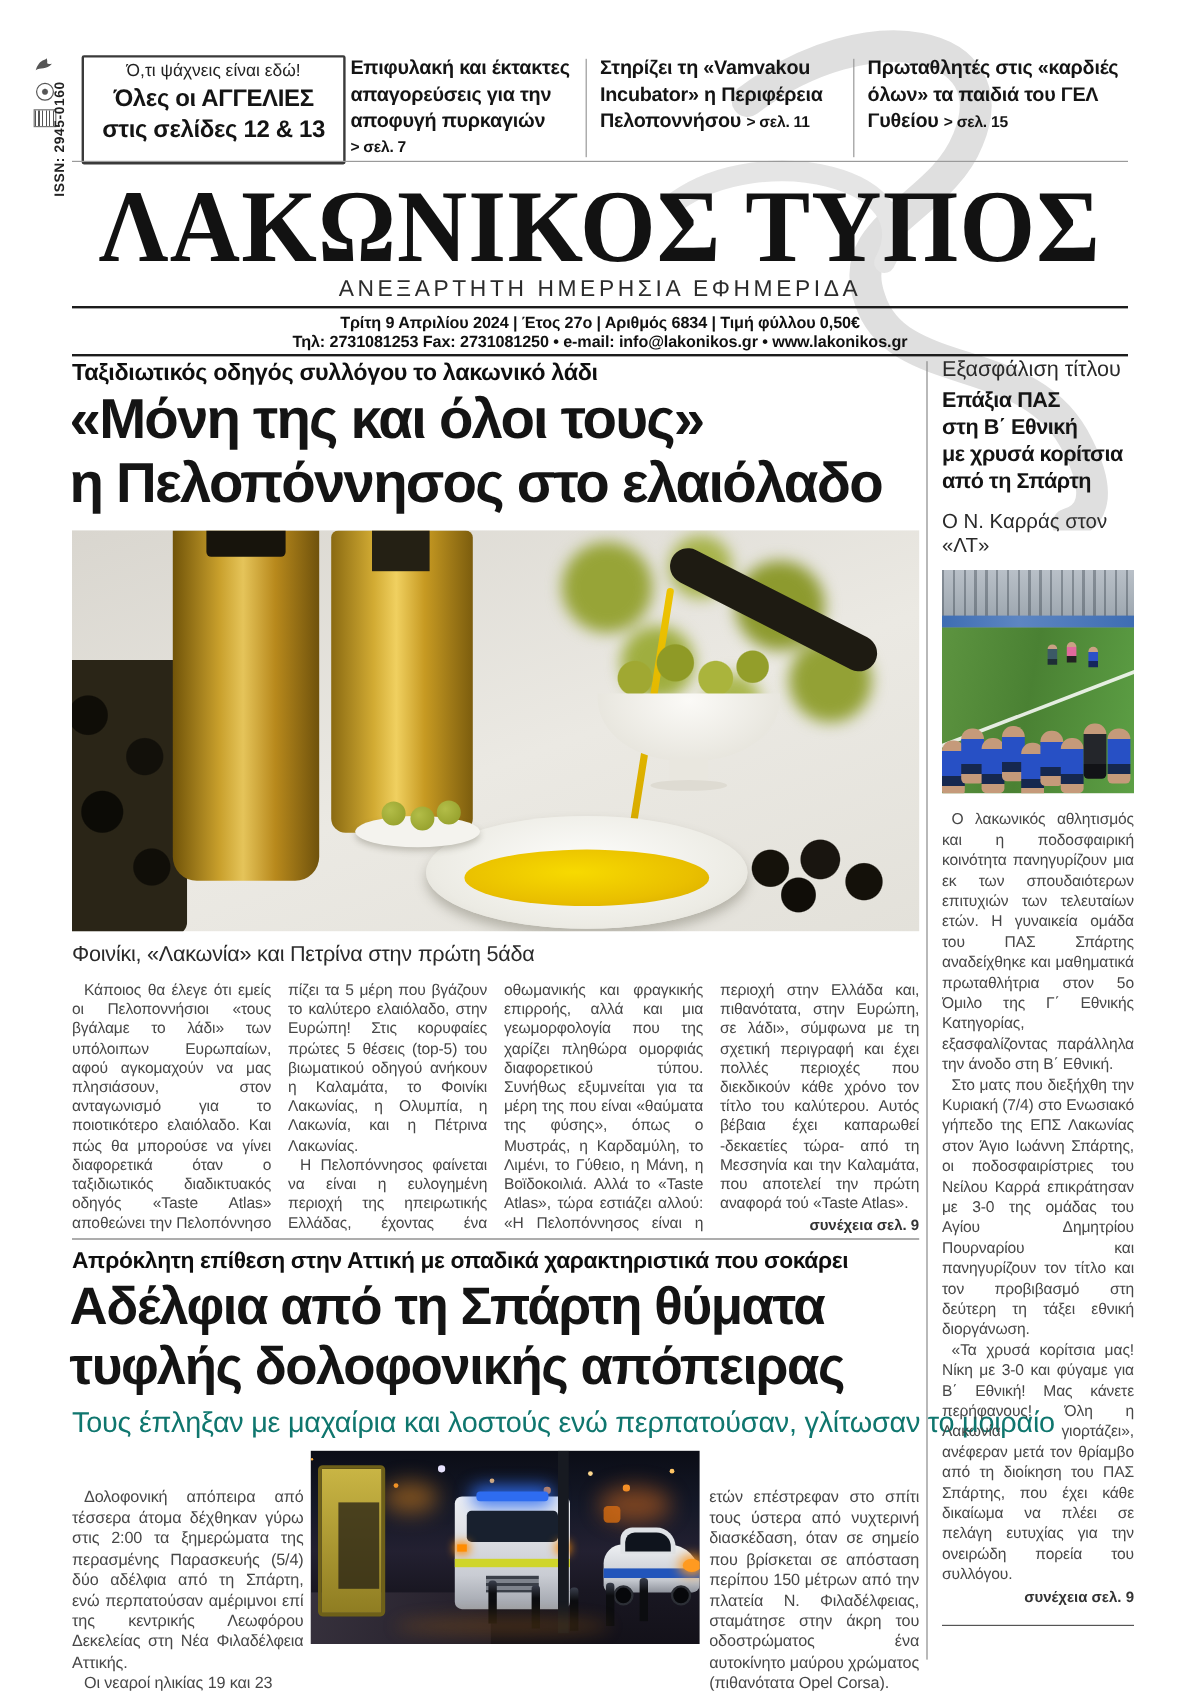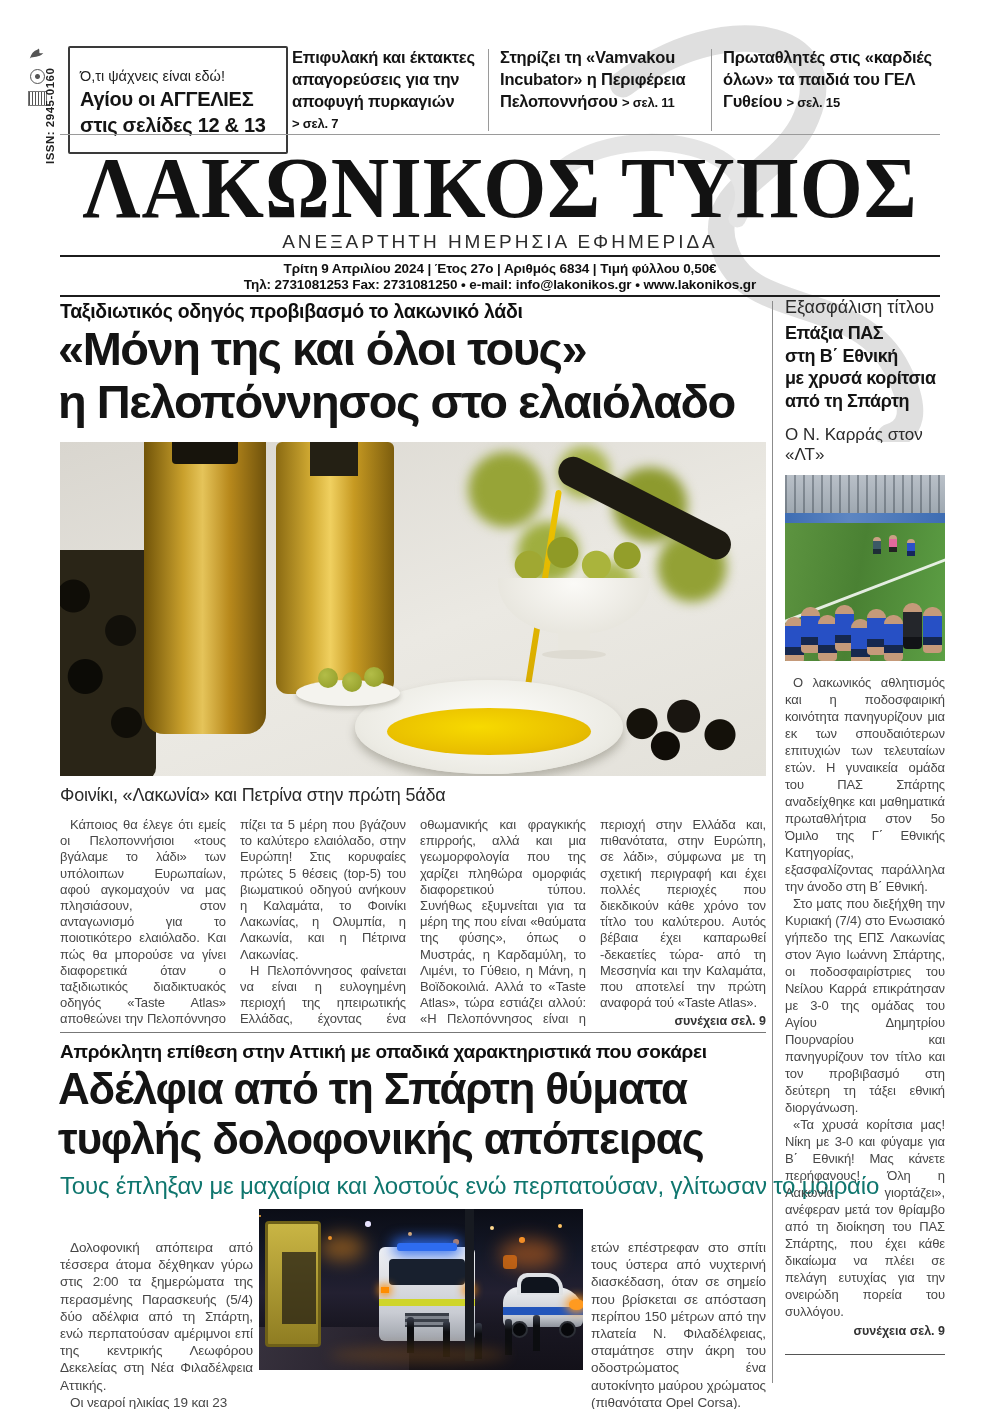--- a/index.html
+++ b/index.html
@@ -10,21 +10,21 @@
   .watermark{left:470px;top:22px;width:520px;height:420px;opacity:.9;}
   
   .issn-icons{left:27px;top:46px;width:20px;height:84px;display:flex;flex-direction:column;gap:7px;align-items:center;}
   .mini-ic{width:18px;height:16px;}
   .stamp{width:15px;height:15px;border:1.5px solid #555;border-radius:50%;box-sizing:border-box;
          background:radial-gradient(circle,#555 0 2px,transparent 3px);}
   .barcode{width:17px;height:13px;background:repeating-linear-gradient(90deg,#555 0 1px,transparent 1px 3px);border:1px solid #777;}
   .issn-text{left:44px;top:44px;height:120px;writing-mode:vertical-rl;transform:rotate(180deg);
              font-size:11.5px;font-weight:bold;color:#222;letter-spacing:.5px;}
   .classified-box{left:68px;top:46px;width:196px;height:84px;border:2px solid #3a3a3a;border-radius:2px;
-                  padding:20px 10px 0;box-sizing:content-box;}
+                  padding:3px 10px 0;box-sizing:content-box;text-align:center;}
   .cl1{font-size:14.5px;color:#222;margin:0 0 2px;}
   .cl2,.cl3{font-size:20px;font-weight:bold;letter-spacing:-.3px;line-height:1.3;margin:0;color:#141414;}
   .teaser{top:47px;font-size:16.5px;font-weight:bold;line-height:1.32;letter-spacing:-.2px;color:#141414;}
   .t1{left:292px;width:198px;} .t2{left:500px;width:202px;} .t3{left:723px;width:218px;}
   .pageref{font-size:13px;white-space:nowrap;}
   .vdiv{width:1px;background:#9a9a9a;top:49px;height:82px;}
   .vd1{left:488px;} .vd2{left:711px;}
   .rule0{left:60px;width:880px;top:134px;height:1px;background:#9a9a9a;}
   
   .masthead-title{left:30px;width:940px;top:140px;text-align:center;font-family:"Liberation Serif",serif;
@@ -180,42 +180,42 @@
     <svg class="mini-ic" viewBox="0 0 20 16">
       <path d="M2 13 C6 2 10 5 12 2 C14 6 10 8 17 7 C12 13 6 10 2 13Z" fill="#555"></path>
     </svg>
     <div class="stamp"></div>
     <div class="barcode"></div>
   </div>
   <div class="abs issn-text">ISSN: 2945-0160</div>
 
   <div class="abs classified-box">
     <p class="cl1">Ό,τι ψάχνεις είναι εδώ!</p>
-    <p class="cl2">Αγίου οι ΑΓΓΕΛΙΕΣ</p>
+    <p class="cl2">Όλες οι ΑΓΓΕΛΙΕΣ</p>
     <p class="cl3">στις σελίδες 12 &amp; 13</p>
   </div>
 
   <div class="abs teaser t1"><span>Επιφυλακή και έκτακτες απαγορεύσεις για την αποφυγή πυρκαγιών </span><span class="pageref">&gt; σελ. 7</span></div>
   <div class="abs vdiv vd1"></div>
   <div class="abs teaser t2"><span>Στηρίζει τη «Vamvakou Incubator» η Περιφέρεια Πελοποννήσου </span><span class="pageref">&gt; σελ. 11</span></div>
   <div class="abs vdiv vd2"></div>
   <div class="abs teaser t3"><span>Πρωταθλητές στις «καρδιές όλων» τα παιδιά του ΓΕΛ Γυθείου </span><span class="pageref">&gt; σελ. 15</span></div>
 
   <div class="abs rule0"></div>
 
   <div class="abs masthead-title">ΛΑΚΩΝΙΚΟΣ ΤΥΠΟΣ</div>
   <div class="abs masthead-sub">ΑΝΕΞΑΡΤΗΤΗ ΗΜΕΡΗΣΙΑ ΕΦΗΜΕΡΙΔΑ</div>
   <div class="abs rule1"></div>
   <div class="abs dl dl1">Τρίτη 9 Απριλίου 2024 | Έτος 27ο | Αριθμός 6834 | Τιμή φύλλου 0,50€</div>
   <div class="abs dl dl2">Τηλ: 2731081253 Fax: 2731081250 • e-mail: info@lakonikos.gr • www.lakonikos.gr</div>
   <div class="abs rule2"></div>
 
   <div class="abs main-vdiv"></div>
 
-  <div class="abs kicker kicker1">Ταξιδιωτικός οδηγός προβιβασμό το λακωνικό λάδι</div>
+  <div class="abs kicker kicker1">Ταξιδιωτικός οδηγός συλλόγου το λακωνικό λάδι</div>
   <div class="abs headline1">«Μόνη της και όλοι τους»
 η Πελοπόννησος στο ελαιόλαδο</div>
 
   <div class="abs photo1">
     <div class="ph blur-olives"></div>
     <div class="ph jar-left"></div>
     <div class="ph bottle-tall"></div>
     <div class="ph bottle-tall-cap"></div>
     <div class="ph bottle-square"></div>
     <div class="ph bottle-square-neck"></div>

